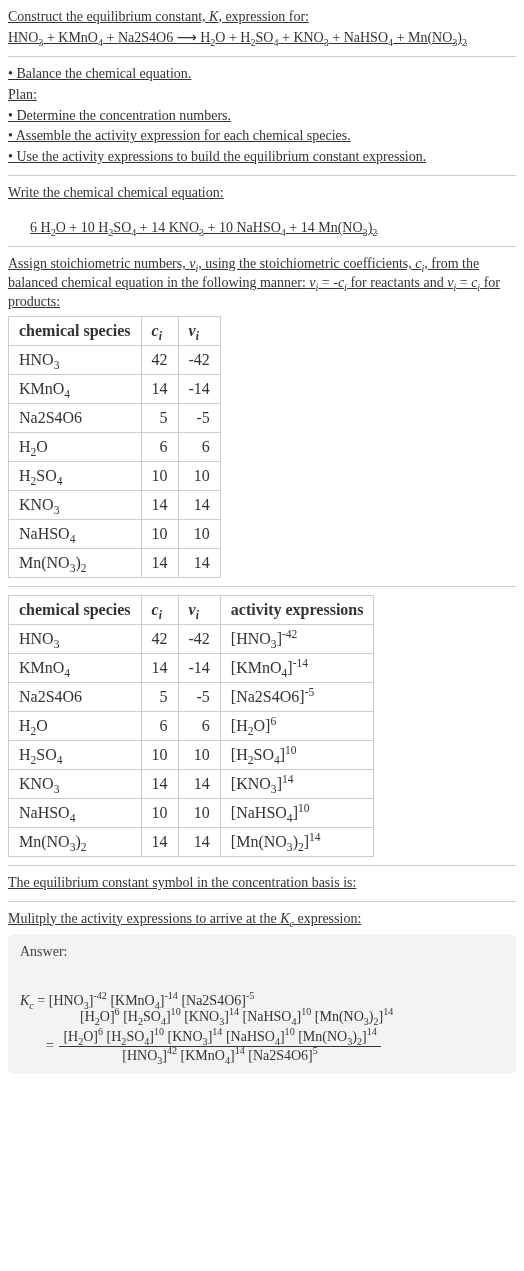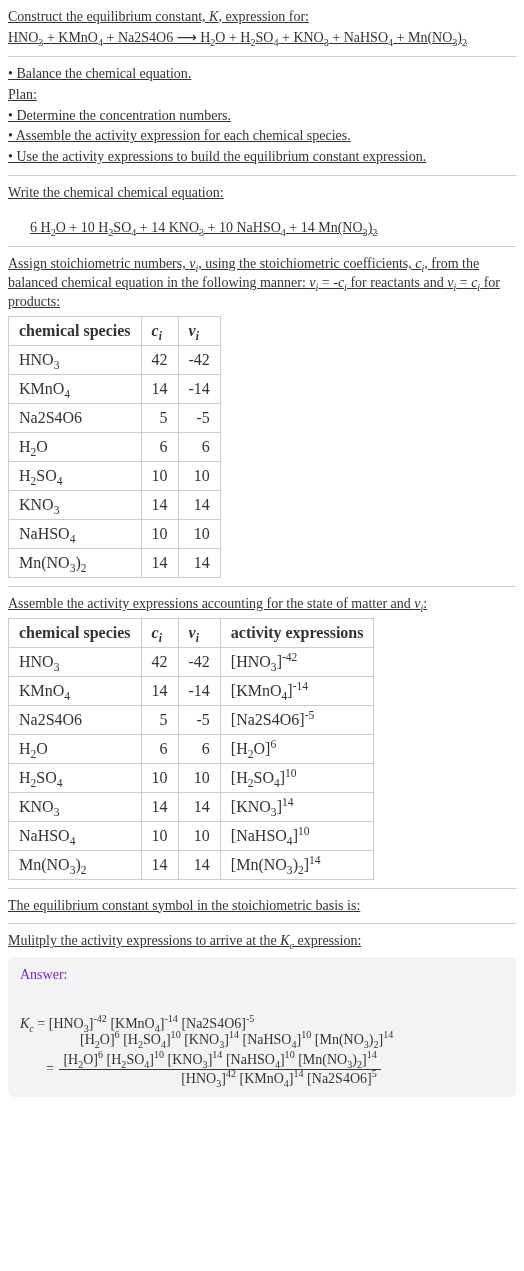--- a/index.html
+++ b/index.html
@@ -53,21 +53,21 @@
   td.num {
     text-align: right;
   }
   .answer-box {
     background: #f3f3f3;
     border-radius: 6px;
     padding: 10px 12px;
     font-size: 14px;
   }
   .answer-label {
-    color: #6d28d9;
+    color: #404040;
     font-size: 14px;
     margin-bottom: 17px;
   }
   .eq-indent {
     padding-left: 34px;
     margin-top: 33px;
   }
   .frac {
     display: inline-block;
     vertical-align: middle;
@@ -75,21 +75,20 @@
     margin: 0 2px;
   }
   .frac .num {
     display: block;
     border-bottom: 1px solid #333;
     padding: 0 4px 1px 4px;
   }
   .frac .den {
     display: block;
     padding: 1px 4px 0 4px;
-    text-align: right;
   }
   .ital { font-style: italic; }
 </style>
 </head>
 <body>
 
 <div class="section">
   <p>Construct the equilibrium constant, <span class="ital">K</span>, expression for:</p>
   <p>HNO<sub>3</sub> + KMnO<sub>4</sub> + Na2S4O6 ⟶ H<sub>2</sub>O + H<sub>2</sub>SO<sub>4</sub> + KNO<sub>3</sub> + NaHSO<sub>4</sub> + Mn(NO<sub>3</sub>)<sub>2</sub></p>
 </div>
@@ -159,21 +158,20 @@
           <td>Mn(NO<sub>3</sub>)<sub>2</sub></td>
           <td class="num">14</td>
           <td class="num">14</td>
         </tr>
   </tbody>
     </table>
 </div>
 <hr>
 
 <div class="section">
-  <p>Assemble the activity expressions accounting for the state of matter and <span class="ital">ν<sub>i</sub></span>:</p>
 
   <table>
     <tbody>
         <tr>
       <th>chemical species</th>
       <th><span class="ital">c<sub>i</sub></span></th>
       <th><span class="ital">ν<sub>i</sub></span></th>
       <th>activity expressions</th>
     </tr>
     <tr>
@@ -223,21 +221,21 @@
           <td class="num">14</td>
           <td class="num">14</td>
           <td>[Mn(NO<sub>3</sub>)<sub>2</sub>]<sup>14</sup></td>
         </tr>
   </tbody>
     </table>
 </div>
 <hr>
 
 <div class="section">
-  <p>The equilibrium constant symbol in the stoichiometric basis is:</p>
+  <p>The equilibrium constant symbol in the concentration basis is:</p>
 </div>
 <hr>
 
 <div class="section">
   <p>Mulitply the activity expressions to arrive at the <span class="ital">K<sub>c</sub></span> expression:</p>
 </div>
 
 <div class="answer-box">
   <div class="answer-label">Answer:</div>
   <div>

